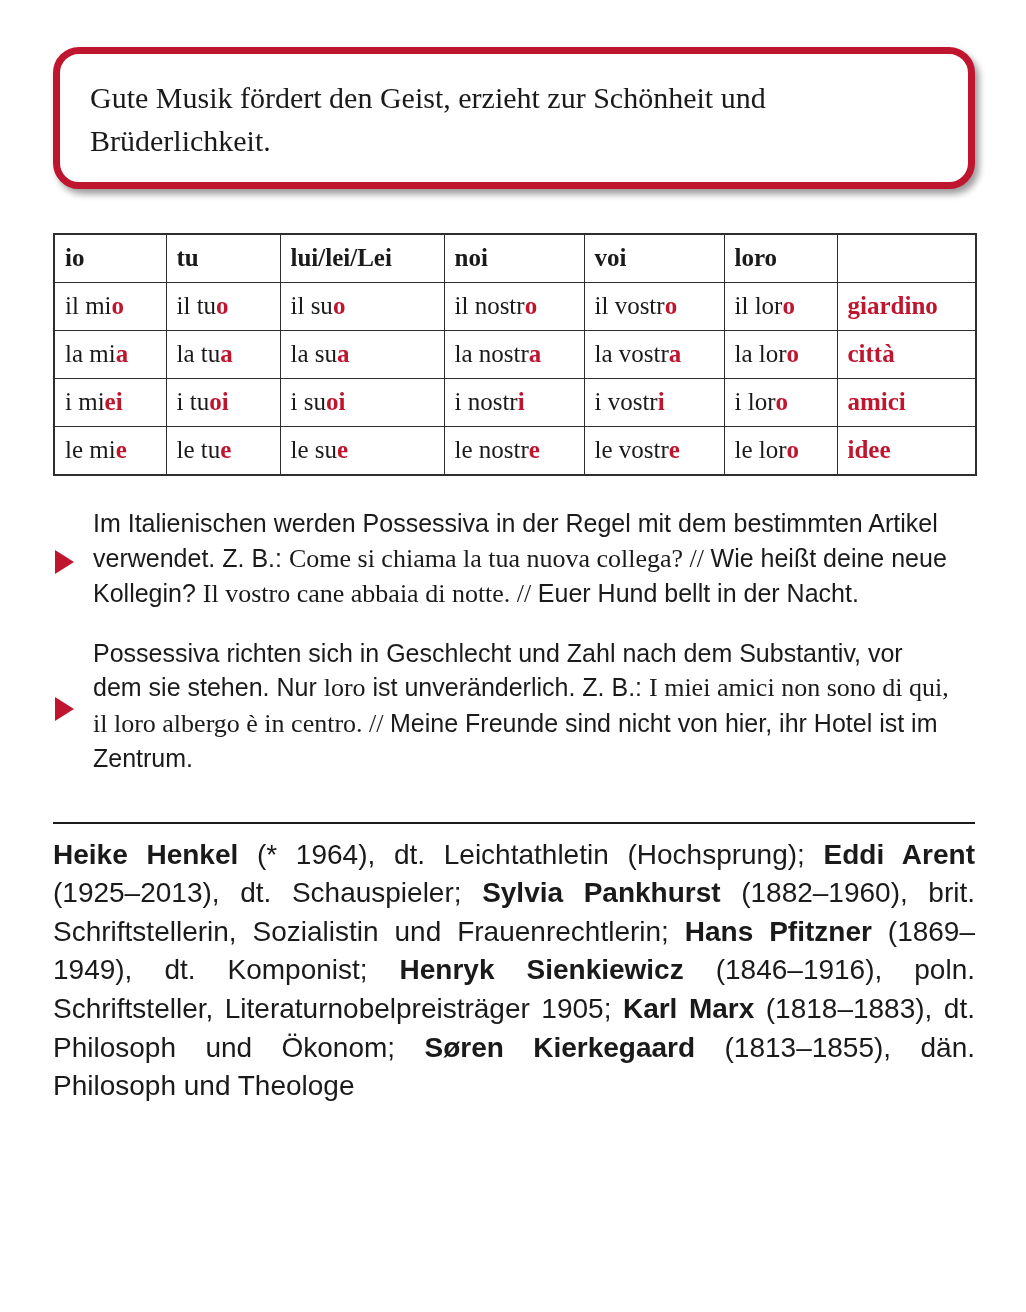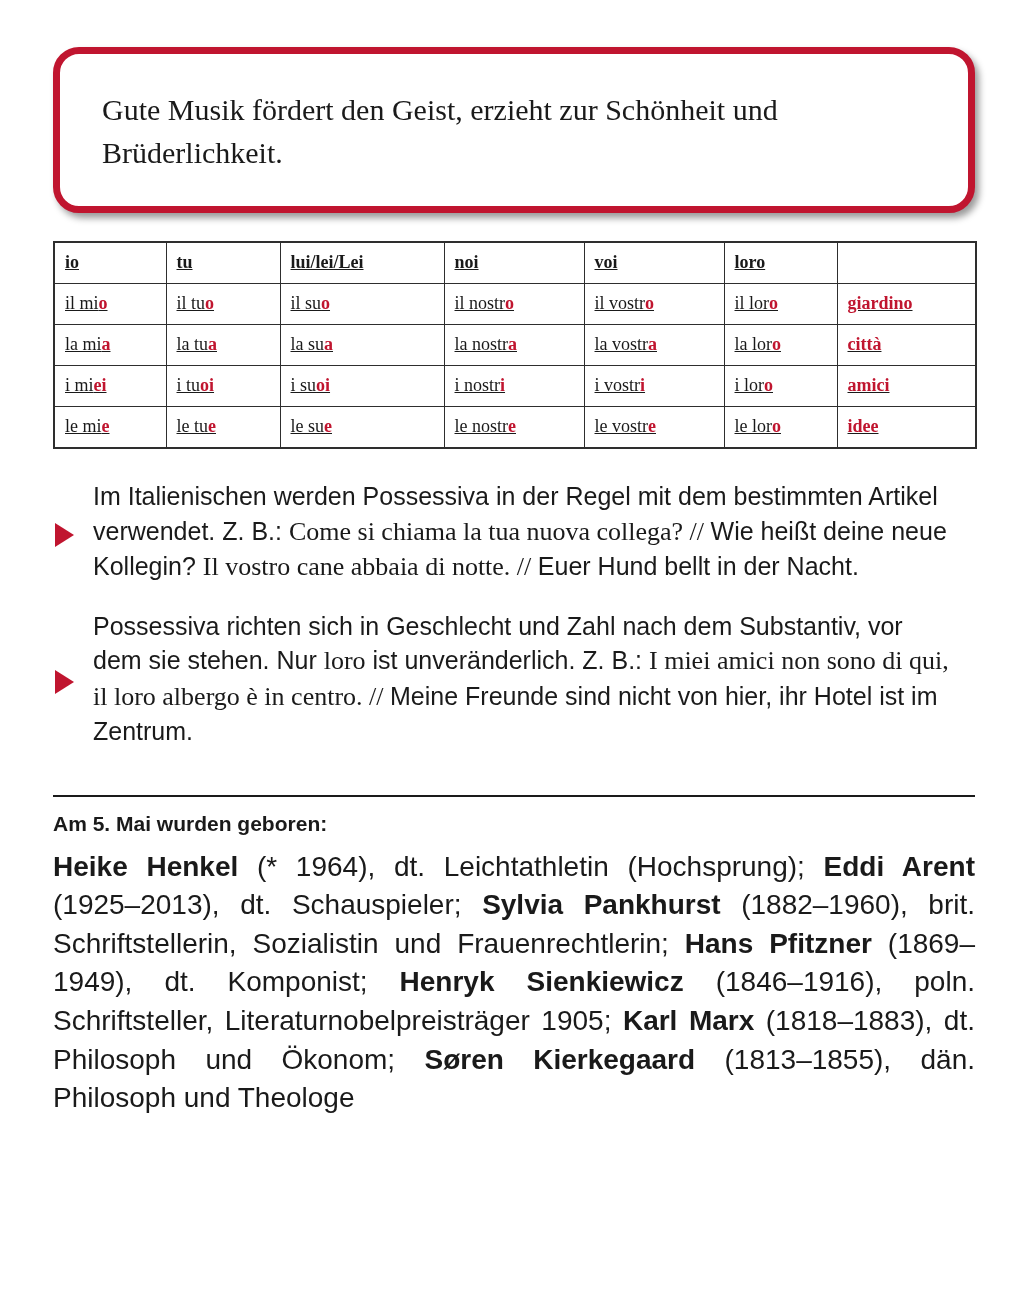--- a/index.html
+++ b/index.html
@@ -24,46 +24,45 @@
     border:7px solid var(--red);
     border-radius:26px;
     padding:22px 30px 20px 30px;
     box-shadow:4px 5px 7px rgba(0,0,0,0.40);
     background:#fff;
   }
   .quote-text{
     font-family:"Liberation Serif",serif;
     font-size:30px;
     line-height:1.44;
-    margin:12px;
+    margin:0;
     max-width:840px;
   }
   .quote-attrib{
     font-size:23px;
     margin:16px 0 2px 0;
   }
 
   
   .main-heading{
     font-size:33px;
     font-weight:bold;
     margin:44px 0 0 0;
     letter-spacing:0.2px;
   }
 
   
   table.poss-table{
-    margin-top:28px;
+    margin-top:44px;
     border-collapse:collapse;
     table-layout:fixed;
     width:922px;
     font-family:"Liberation Serif",serif;
-    font-size:18px;
+    font-size:25px;
     border:2.5px solid var(--border);
-    text-decoration:underline;
   }
   .poss-table th,.poss-table td{
     border:1.5px solid var(--border);
     padding:9px 6px 10px 10px;
     text-align:left;
     font-weight:normal;
     white-space:nowrap;
     overflow:hidden;
   }
   .poss-table th{font-weight:bold;}
@@ -202,17 +201,16 @@
         <span class="bullet-text"><span class="sans">Im Italienischen werden Possessiva in der Regel mit dem bestimmten Artikel verwendet. Z. B.: </span><span class="serif">Come si chiama la tua nuova collega? // </span><span class="sans">Wie heißt deine neue Kollegin? </span><span class="serif">Il vostro cane abbaia di notte. // </span><span class="sans">Euer Hund bellt in der Nacht.</span></span>
       </li>
       <li class="bullet">
         <span class="tri"></span>
         <span class="bullet-text"><span class="sans">Possessiva richten sich in Geschlecht und Zahl nach dem Substantiv, vor dem sie stehen. Nur </span><span class="serif">loro</span><span class="sans"> ist unveränderlich. Z. B.: </span><span class="serif">I miei amici non sono di qui, il loro albergo è in centro. // </span><span class="sans">Meine Freunde sind nicht von hier, ihr Hotel ist im Zentrum.</span></span>
       </li>
     </ul>
 
   <hr class="rule">
 
-  <p class="bday-heading">Am 5. Mai wurden geboren:</p>
   <p class="bday-paragraph"><b>Heike Henkel</b><span> (* 1964), dt. Leichtathletin (Hochsprung); </span><b>Eddi Arent</b><span> (1925–2013), dt. Schauspieler; </span><b>Sylvia Pankhurst</b><span> (1882–1960), brit. Schriftstellerin, Sozialistin und Frauenrechtlerin; </span><b>Hans Pfitzner</b><span> (1869–1949), dt. Komponist; </span><b>Henryk Sienkiewicz</b><span> (1846–1916), poln. Schriftsteller, Literaturnobelpreisträger 1905; </span><b>Karl Marx</b><span> (1818–1883), dt. Philosoph und Ökonom; </span><b>Søren Kierkegaard</b><span> (1813–1855), dän. Philosoph und Theologe</span></p>
 
 
 </div>
 
 </body></html>

